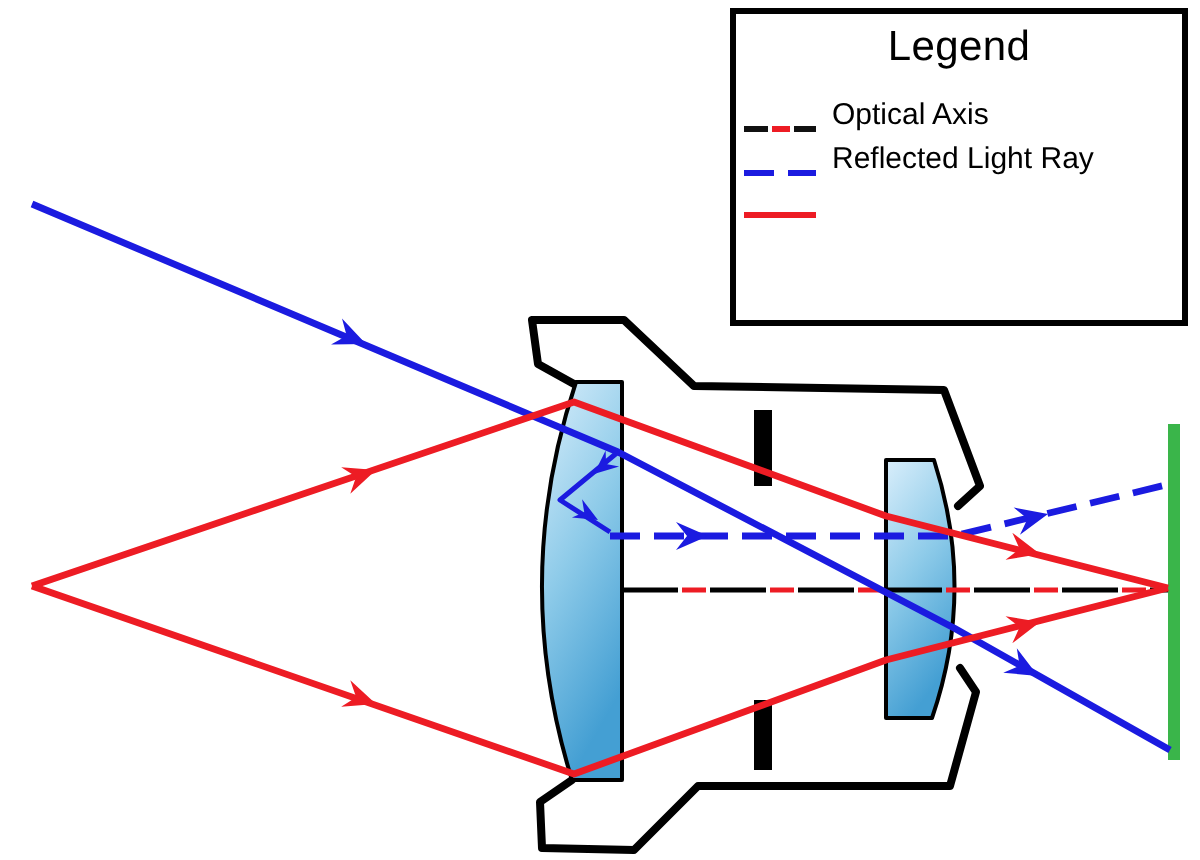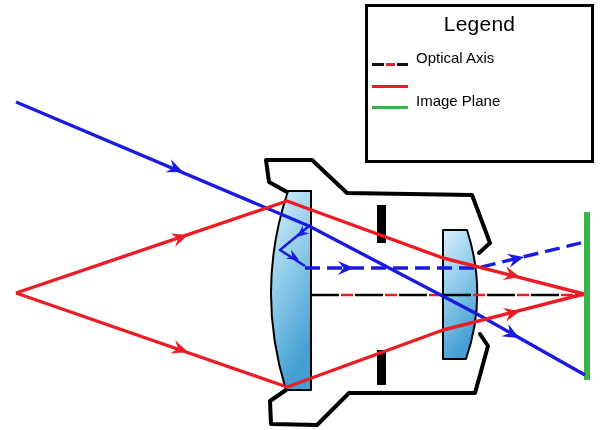--- a/index.html
+++ b/index.html
@@ -65,21 +65,21 @@
     </svg>
 
   <div class="legend">
     <div class="legend-title">Legend</div>
     <div class="legend-items" id="legend-items">
         <div class="legend-item">
           <span class="swatch sw-optical-axis"></span>
           <span class="legend-label">Optical Axis</span>
         </div>
         <div class="legend-item">
-          <span class="swatch sw-solid-red"></span>
+          <span class="swatch sw-dashed-blue"></span>
+          <span class="legend-label">Reflected Light Ray</span>
         </div>
         <div class="legend-item">
-          <span class="swatch sw-solid-green"></span>
-          <span class="legend-label">Image Plane</span>
+          <span class="swatch sw-solid-red"></span>
         </div>
       </div>
   </div>
 </div>
 
 </body></html>

